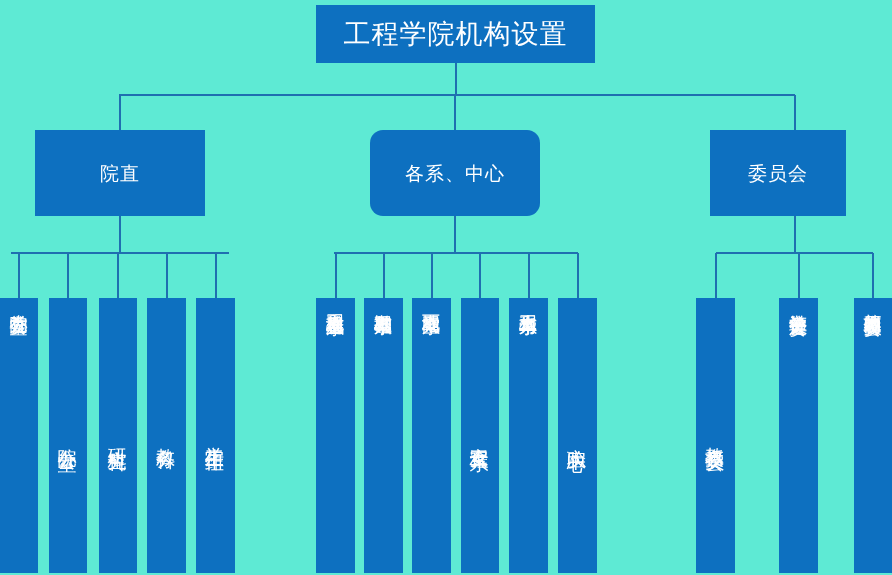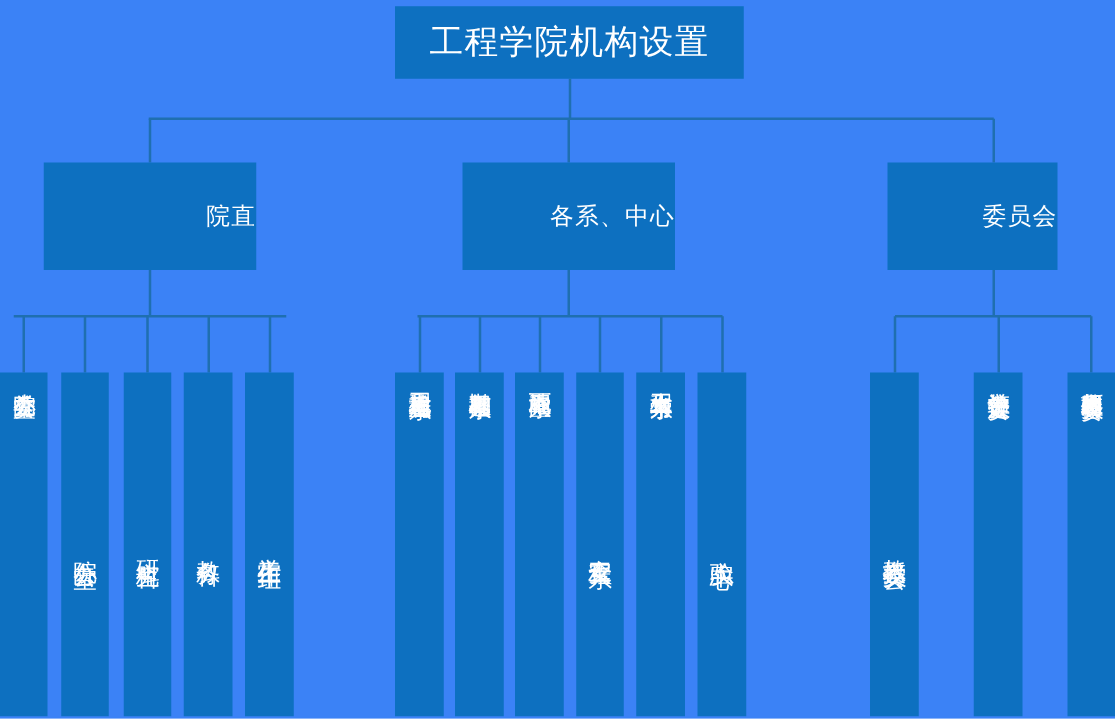--- a/index.html
+++ b/index.html
@@ -4,21 +4,21 @@
 <style>
   html, body {
     margin: 0;
     padding: 0;
     background: #ffffff;
   }
   #chart-root {
     position: relative;
     width: 892px;
     height: 575px;
-    background: #3b82f6;
+    background: #5eead4;
     font-family: "DejaVu Sans", "Liberation Sans", sans-serif;
     overflow: hidden;
   }
   .node-box {
     position: absolute;
     background: #0d70c0;
     box-sizing: border-box;
     display: flex;
     align-items: center;
     justify-content: center;
@@ -27,21 +27,20 @@
   }
   .title-box {
     font-size: 27px;
     letter-spacing: 1px;
     line-height: 1.1;
   }
   .group-box {
     font-size: 19px;
     letter-spacing: 1px;
     line-height: 1.1;
-    justify-content: flex-end;
   }
   .leaf-box {
     align-items: center;
     justify-content: center;
     padding: 2px 0;
   }
   .vert-label {
     writing-mode: vertical-rl;
     text-orientation: upright;
     font-size: 19px;
@@ -95,21 +94,21 @@
       <div class="connector conn-v" style="left: 794px; top: 216px; height: 37px;"></div>
       <div class="connector conn-h" style="left: 716px; top: 252px; width: 157px;"></div>
       <div class="connector conn-v" style="left: 714.5px; top: 253px; height: 45px;"></div>
       <div class="connector conn-v" style="left: 797.5px; top: 253px; height: 45px;"></div>
       <div class="connector conn-v" style="left: 872px; top: 253px; height: 45px;"></div>
     </div>
   <div id="group-layer">
       <div class="node-box group-box" style="left: 35px; top: 130px; width: 170px; height: 86px;">
         <span>院直</span>
       </div>
-      <div class="node-box group-box" style="left: 370px; top: 130px; width: 170px; height: 86px;">
+      <div class="node-box group-box" style="left: 370px; top: 130px; width: 170px; height: 86px; border-radius: 13px;">
         <span>各系、中心</span>
       </div>
       <div class="node-box group-box" style="left: 710px; top: 130px; width: 136px; height: 86px;">
         <span>委员会</span>
       </div>
     </div>
   <div id="leaf-layer">
       <div class="node-box leaf-box" style="left: 0px; top: 298px; width: 38px; height: 275px; align-items: flex-start;">
         <span class="vert-label tall">院党委办公室</span>
       </div>

